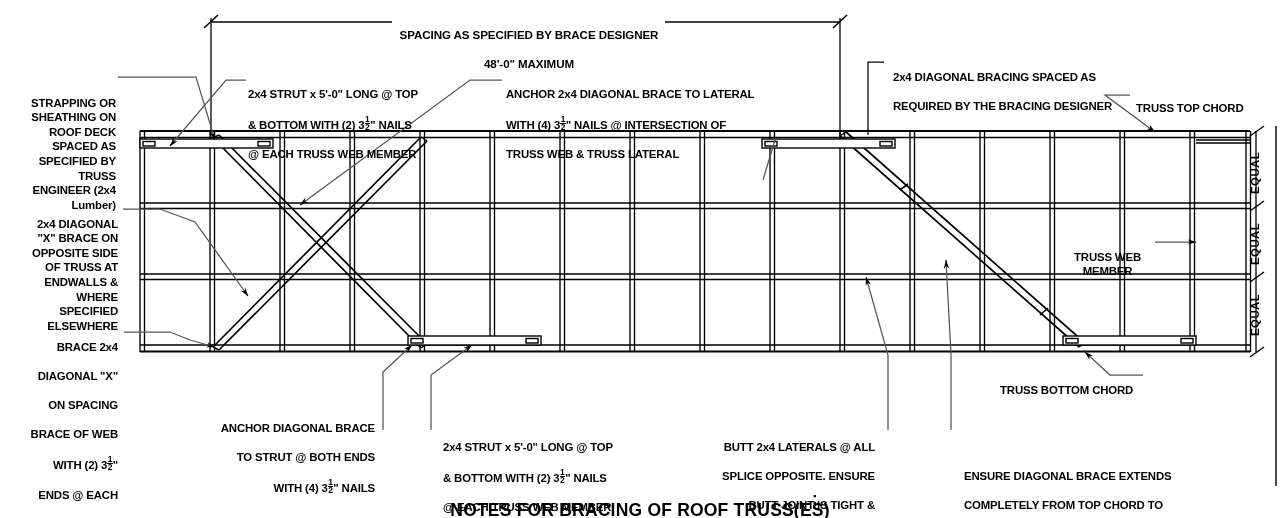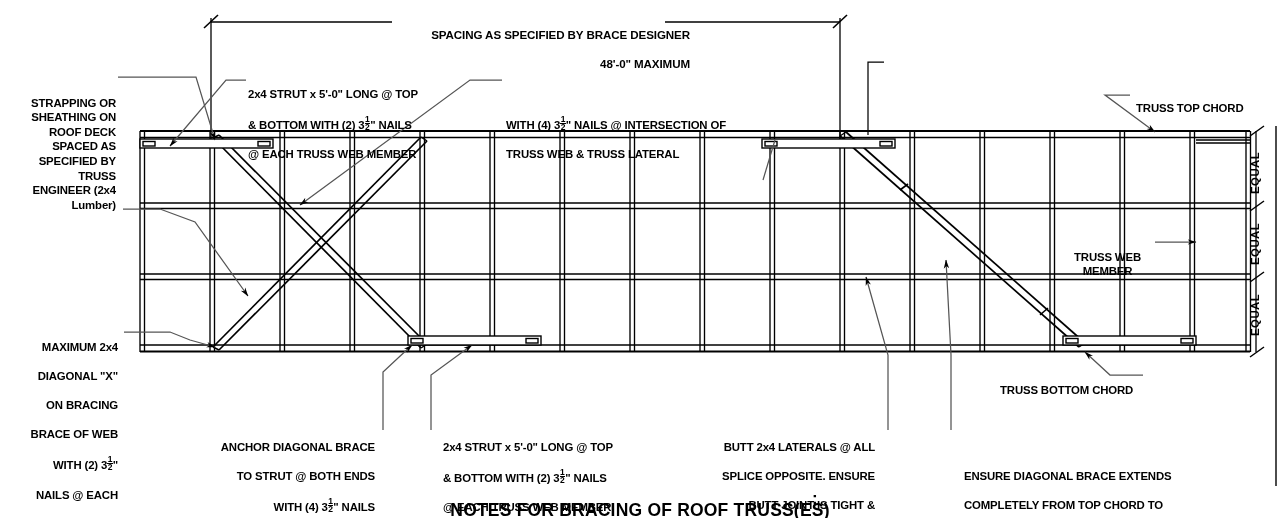--- a/index.html
+++ b/index.html
@@ -17,21 +17,21 @@
     font-weight:bold;
     letter-spacing:-0.15px;
     white-space:pre-line;
     color:#000;
   }
   .note.r{text-align:right;}
   .note.l{text-align:left;}
   .note.c{text-align:center;}
   .dimtxt{
     position:absolute;font-size:11.6px;line-height:14.6px;font-weight:bold;
-    text-align:right;white-space:pre-line;letter-spacing:-0.1px;margin-left:24px;
+    text-align:center;white-space:pre-line;letter-spacing:-0.1px;
   }
   .vtxt{
     position:absolute;font-size:11.4px;font-weight:bold;
     writing-mode:vertical-rl;transform:rotate(180deg);
     letter-spacing:0.4px;
   }
   .title{
     position:absolute;font-size:17.5px;font-weight:bold;text-align:center;
     letter-spacing:0.2px;width:100%;left:0;
   }
@@ -225,58 +225,72 @@
   <span>STRAPPING OR
 SHEATHING ON
 ROOF DECK
 SPACED AS
 SPECIFIED BY
 TRUSS
 ENGINEER (2x4
 Lumber)</span>
 </div>
 
+<div class="note r" style="left:0px;top:202px;width:118px;">
+  <span>2x4 DIAGONAL
+"X" BRACE ON
+OPPOSITE SIDE
+OF TRUSS AT
+ENDWALLS &amp;
+WHERE
+SPECIFIED
+ELSEWHERE</span>
+</div>
 
 <div class="note r" style="left:6px;top:325px;width:112px;">
-  <span>MAXIMUM 2x4</span><br>
+  <span>BRACE 2x4</span><br>
   <span>DIAGONAL "X"</span><br>
-  <span>ON BRACING</span><br>
+  <span>ON SPACING</span><br>
   <span>BRACE OF WEB</span><br>
   <span>WITH (2) 3</span><span class="frac"><i>1</i><b>2</b></span><span>"</span><br>
-  <span>NAILS @ EACH</span><br>
+  <span>ENDS @ EACH</span><br>
   <span>TRUSS</span>
 </div>
 
 <div class="note l" style="left:248px;top:72px;width:250px;">
   <span>2x4 STRUT x 5'-0" LONG @ TOP</span><br>
   <span>&amp; BOTTOM WITH (2) 3</span><span class="frac"><i>1</i><b>2</b></span><span>" NAILS</span><br>
   <span>@ EACH TRUSS WEB MEMBER</span>
 </div>
 
 <div class="note l" style="left:506px;top:72px;width:300px;">
-  <br>
+  <span>ANCHOR 2x4 DIAGONAL BRACE TO LATERAL</span><br>
   <span>WITH (4) 3</span><span class="frac"><i>1</i><b>2</b></span><span>" NAILS @ INTERSECTION OF</span><br>
   <span>TRUSS WEB &amp; TRUSS LATERAL</span>
 </div>
 
+<div class="note l" style="left:893px;top:55px;width:300px;">
+  <span>2x4 DIAGONAL BRACING SPACED AS</span><br>
+  <span>REQUIRED BY THE BRACING DESIGNER</span>
+</div>
 
 <div class="note l" style="left:1136px;top:86px;width:150px;">
   <span>TRUSS TOP CHORD</span>
 </div>
 
 <div class="note l" style="left:1000px;top:368px;width:170px;">
   <span>TRUSS BOTTOM CHORD</span>
 </div>
 
 <div class="note c" style="left:1060px;top:235px;width:95px;">
   <span>TRUSS WEB
 MEMBER</span>
 </div>
 
-<div class="note r" style="left:185px;top:425px;width:190px;">
+<div class="note r" style="left:185px;top:406px;width:190px;">
   <span>ANCHOR DIAGONAL BRACE</span><br>
   <span>TO STRUT @ BOTH ENDS</span><br>
   <span>WITH (4) 3</span><span class="frac"><i>1</i><b>2</b></span><span>" NAILS</span>
 </div>
 
 <div class="note l" style="left:443px;top:425px;width:250px;">
   <span>2x4 STRUT x 5'-0" LONG @ TOP</span><br>
   <span>&amp; BOTTOM WITH (2) 3</span><span class="frac"><i>1</i><b>2</b></span><span>" NAILS</span><br>
   <span>@ EACH TRUSS WEB MEMBER</span>
 </div>

